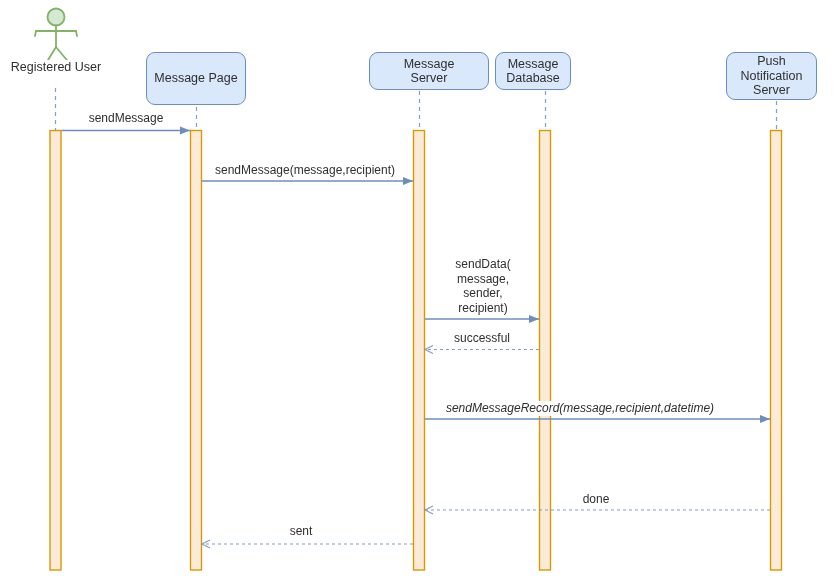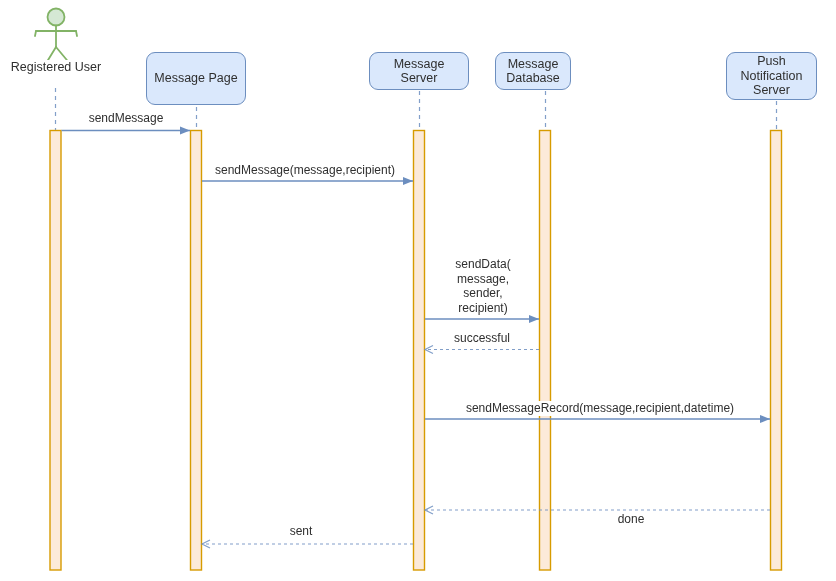--- a/index.html
+++ b/index.html
@@ -87,33 +87,33 @@
     <line class="msg solid" x1="425" y1="419" x2="770" y2="419" marker-end="url(#mkFilled)"></line>
     <line class="msg dashed" x1="770" y1="510" x2="425" y2="510" marker-end="url(#mkOpen)"></line>
     <line class="msg dashed" x1="413" y1="544" x2="202" y2="544" marker-end="url(#mkOpen)"></line>
   </svg>
 
   <div class="actor-label" style="left:56px;top:60px;">Registered User</div>
 
   <div class="pbox" style="left:146px;top:52px;width:100px;height:53px;">
     <span>Message Page</span>
   </div>
-  <div class="pbox" style="left:369px;top:52px;width:100px;height:38px;">
+  <div class="pbox" style="left:369px;top:52px;width:120px;height:38px;">
     <span class="wrap-narrow">Message Server</span>
   </div>
   <div class="pbox" style="left:495px;top:52px;width:76px;height:38px;">
     <span>Message Database</span>
   </div>
   <div class="pbox" style="left:726px;top:52px;width:91px;height:48px;">
     <span class="wrap-narrow">Push Notification Server</span>
   </div>
 
   <div class="mlabel" style="left:126px;top:111px;">sendMessage</div>
   <div class="mlabel" style="left:305px;top:163px;">sendMessage(message,recipient)</div>
   <div class="mlabel" style="left:483px;top:257px;">sendData(
 message,
 sender,
 recipient)</div>
   <div class="mlabel" style="left:482px;top:331px;">successful</div>
-  <div class="mlabel" style="left:600px;top:401px;">sendMessageRecord(message,recipient,datetime)</div>
-  <div class="mlabel" style="left:596px;top:512px;margin-left:35px;">done</div>
+  <div class="mlabel" style="left:580px;top:401px;font-style:italic;">sendMessageRecord(message,recipient,datetime)</div>
+  <div class="mlabel" style="left:596px;top:492px;">done</div>
   <div class="mlabel" style="left:301px;top:524px;">sent</div>
 </div>
 
 </body></html>

